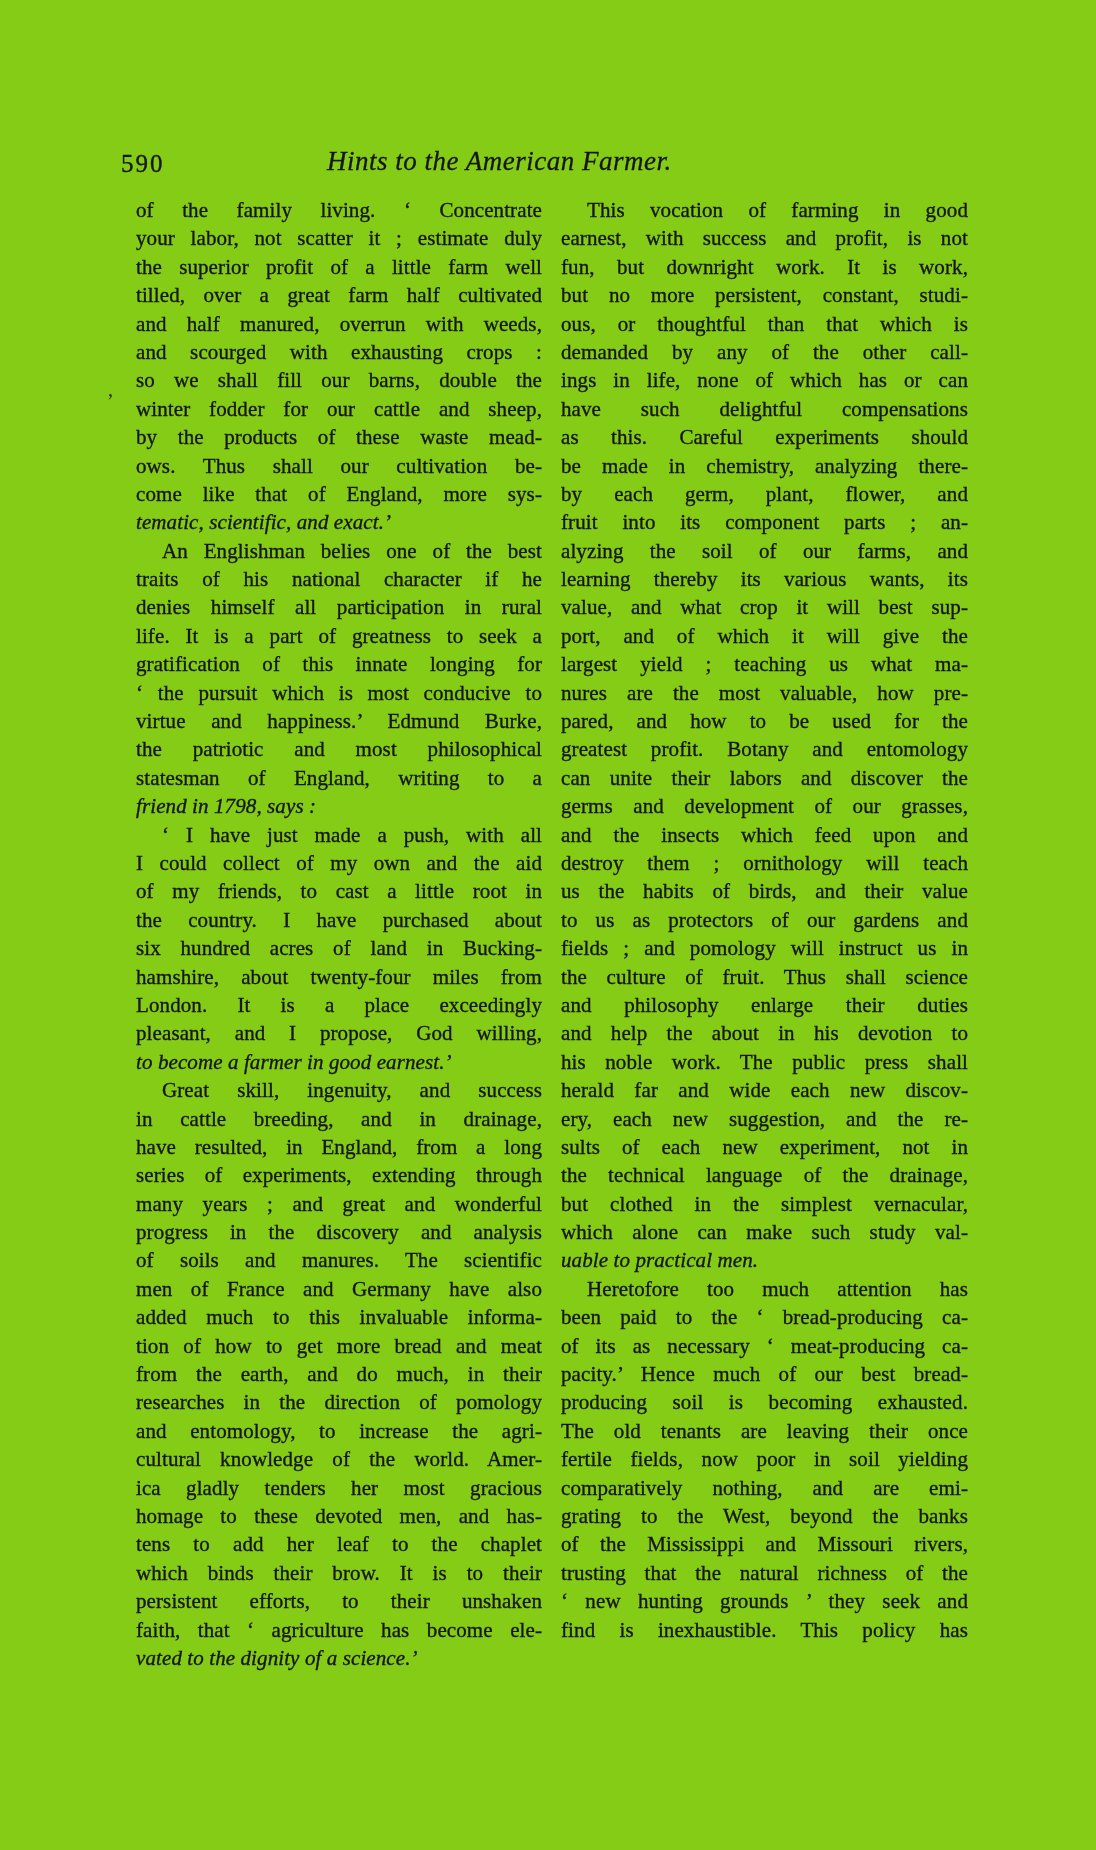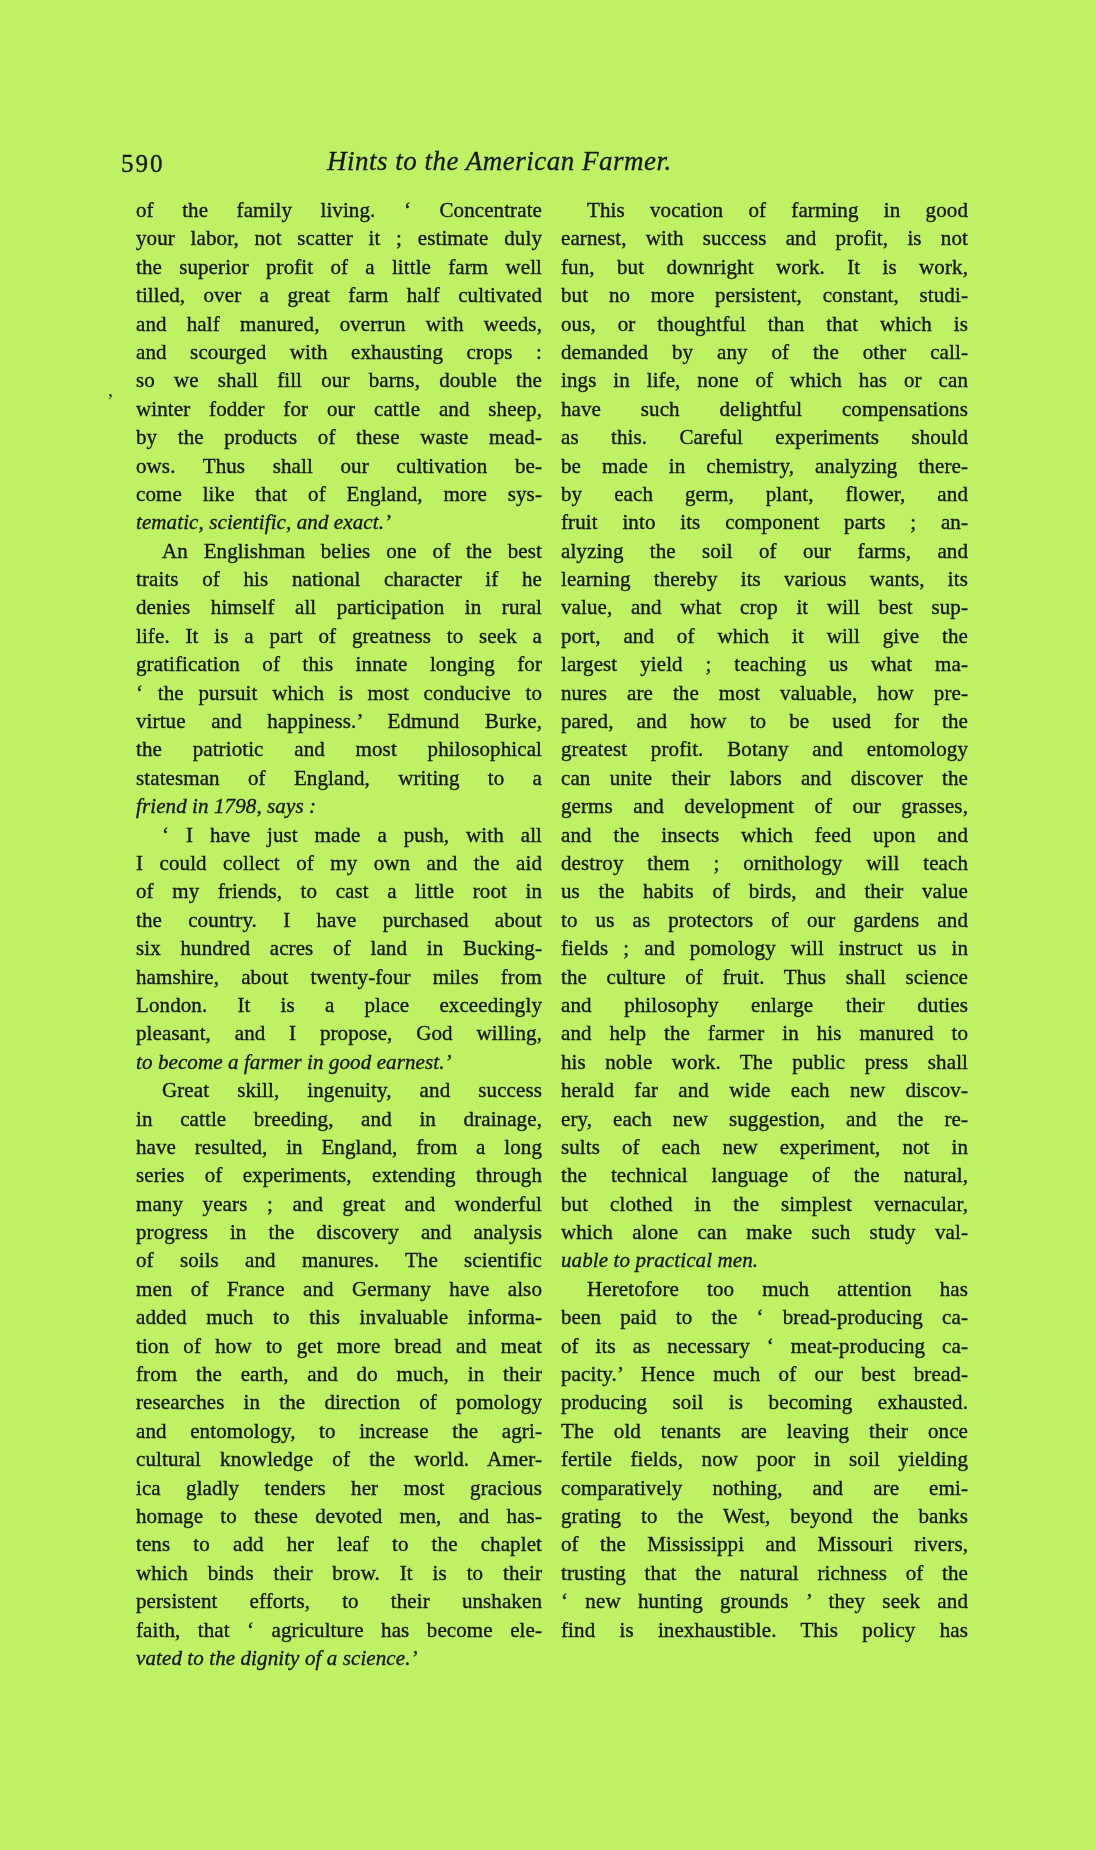--- a/index.html
+++ b/index.html
@@ -11,21 +11,21 @@
     width: 1096px;
     height: 1850px;
     position: relative;
     font-family: "Liberation Serif", "DejaVu Serif", serif;
     color: #161616;
     overflow: hidden;
   }
   .page {
     position: absolute;
     inset: 0;
-    background: #bef264;
+    background: #84cc16;
   }
   .pagenum {
     position: absolute;
     left: 121px;
     top: 150px;
     font-size: 25px;
     letter-spacing: 2px;
     -webkit-text-stroke: 0.35px #161616;
   }
   .running-title {
@@ -153,26 +153,26 @@
       <div class="line">greatest profit. Botany and entomology</div>
       <div class="line">can unite their labors and discover the</div>
       <div class="line">germs and development of our grasses,</div>
       <div class="line">and the insects which feed upon and</div>
       <div class="line">destroy them ; ornithology will teach</div>
       <div class="line">us the habits of birds, and their value</div>
       <div class="line">to us as protectors of our gardens and</div>
       <div class="line">fields ; and pomology will instruct us in</div>
       <div class="line">the culture of fruit. Thus shall science</div>
       <div class="line">and philosophy enlarge their duties</div>
-      <div class="line">and help the farmer in his manured to</div>
+      <div class="line">and help the about in his devotion to</div>
       <div class="line">his noble work. The public press shall</div>
       <div class="line">herald far and wide each new discov-</div>
       <div class="line">ery, each new suggestion, and the re-</div>
       <div class="line">sults of each new experiment, not in</div>
-      <div class="line">the technical language of the natural,</div>
+      <div class="line">the technical language of the drainage,</div>
       <div class="line">but clothed in the simplest vernacular,</div>
       <div class="line">which alone can make such study val-</div>
       <div class="line parend">uable to practical men.</div>
       <div class="line indent">Heretofore too much attention has</div>
       <div class="line">been paid to the ‘ bread-producing ca-</div>
       <div class="line">of its as necessary ‘ meat-producing ca-</div>
       <div class="line">pacity.’ Hence much of our best bread-</div>
       <div class="line">producing soil is becoming exhausted.</div>
       <div class="line">The old tenants are leaving their once</div>
       <div class="line">fertile fields, now poor in soil yielding</div>

